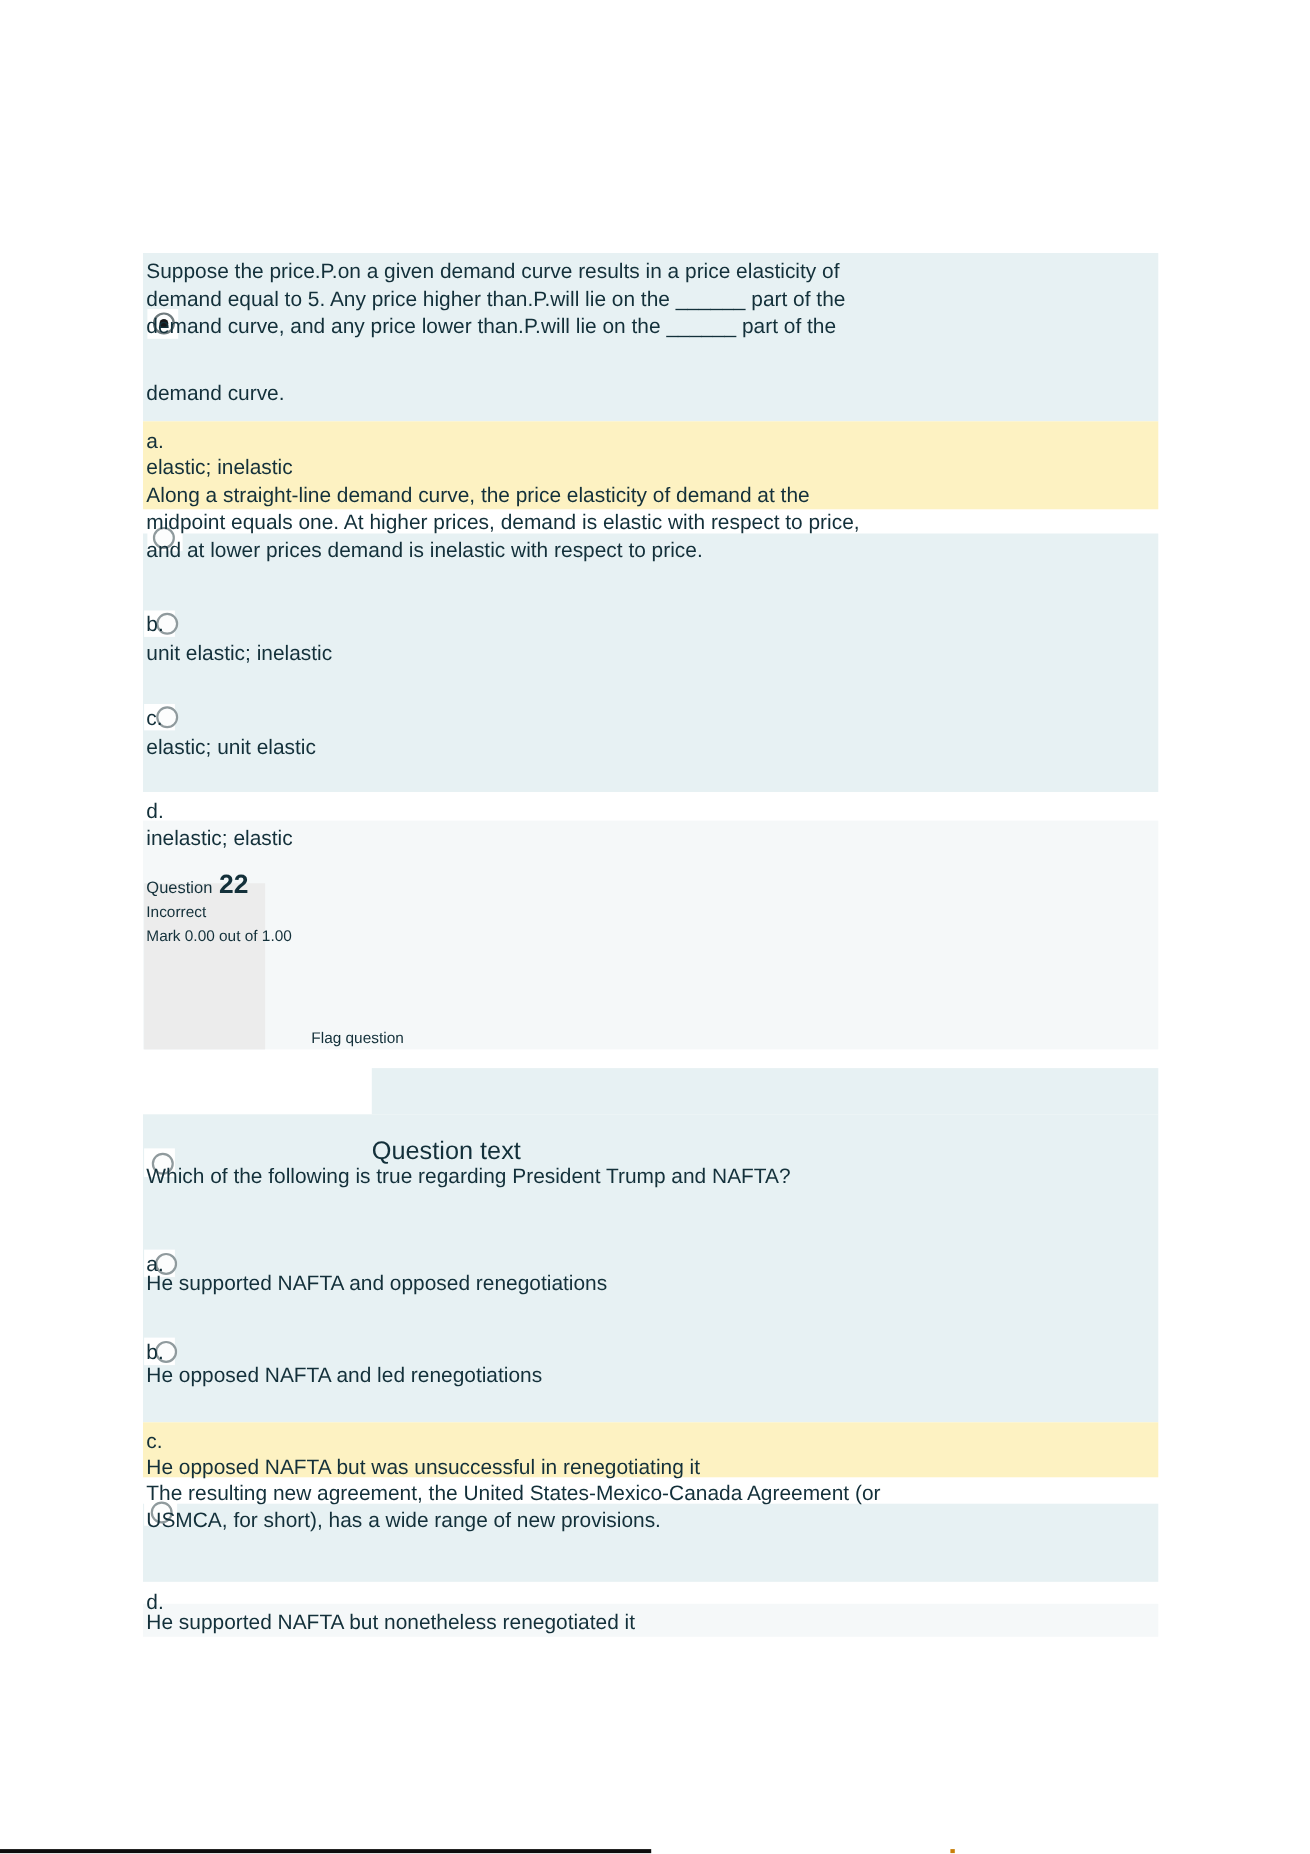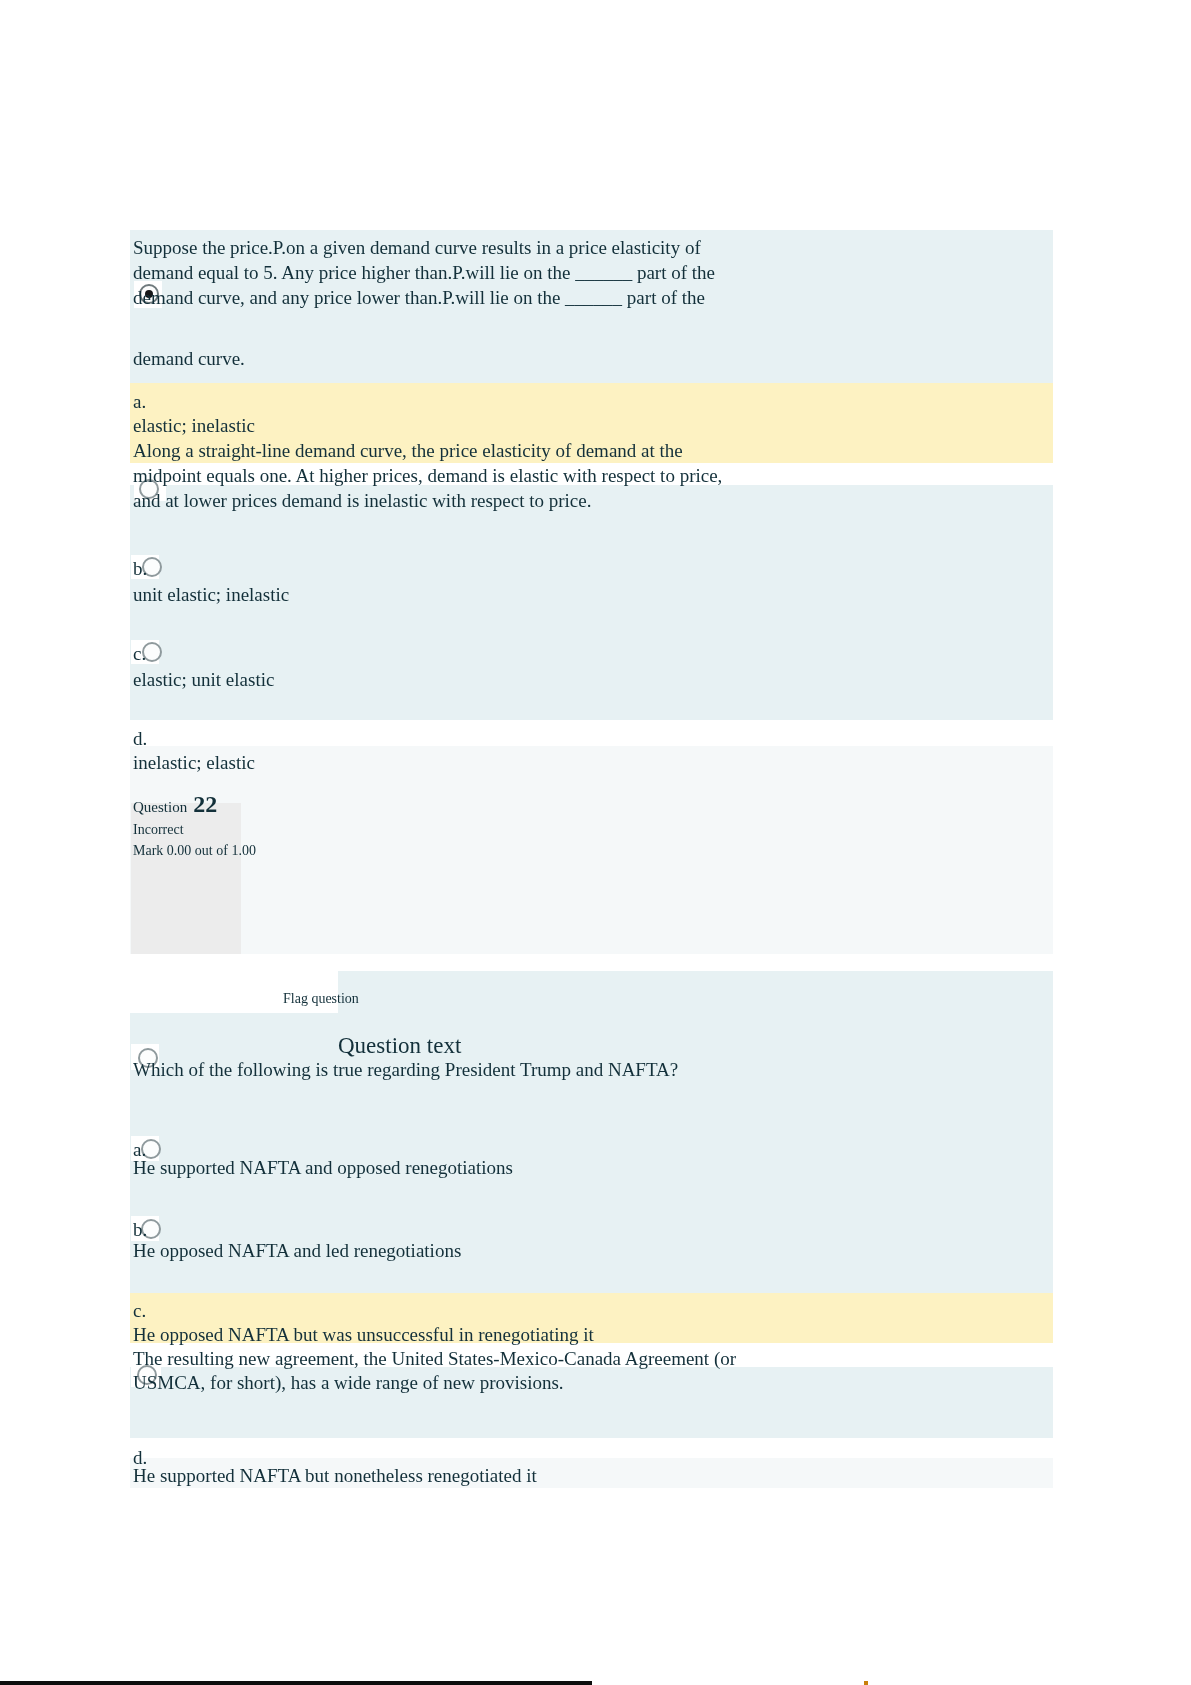--- a/index.html
+++ b/index.html
@@ -1,17 +1,17 @@
 <!DOCTYPE html>
 <html><head>
 <meta charset="utf-8">
 <style>
   html,body{margin:0;padding:0;background:#fff;}
   #page{position:relative;width:1191px;height:1685px;background:#ffffff;overflow:hidden;
-        font-family:Liberation Serif, serif;color:#13303a;}
+        font-family:Liberation Sans, sans-serif;color:#13303a;}
   .bg{position:absolute;z-index:1;}
   .chip{position:absolute;z-index:2;background:#ffffff;}
   .radio{position:absolute;z-index:3;width:16px;height:16px;border:2px solid #8f9a9d;
          border-radius:50%;background:#fcfdfd;box-sizing:content-box;}
   .radio.sel{border-color:#6f7a7d;}
   .radio.sel::after{content:"";position:absolute;left:4px;top:4px;width:8px;height:8px;
          border-radius:50%;background:#17181a;}
   .txt{position:absolute;z-index:4;font-size:19px;line-height:24px;white-space:nowrap;}
   .sm{position:absolute;z-index:4;font-size:14px;line-height:19px;white-space:nowrap;}
   .hdr{position:absolute;z-index:4;font-size:23px;line-height:28px;white-space:nowrap;}
@@ -72,21 +72,21 @@
   <div class="txt" style="left:133px;top:668px;">elastic; unit elastic</div>
   <div class="txt" style="left:133px;top:727px;">d.</div>
   <div class="txt" style="left:133px;top:751px;">inelastic; elastic</div>
 
   <div class="qinfo-line" style="left:133px;top:791px;">
     <span class="qlabel">Question</span>
     <span class="qnum">22</span>
   </div>
   <div class="sm" style="left:133px;top:820px;">Incorrect</div>
   <div class="sm" style="left:133px;top:841px;">Mark 0.00 out of 1.00</div>
-  <div class="sm" style="left:283px;top:989px;">Flag question</div>
+  <div class="sm" style="left:283px;top:934px;">Flag question</div>
 
   <div class="hdr" style="left:338px;top:1032px;">Question text</div>
   <div class="txt" style="left:133px;top:1058px;">Which of the following is true regarding President Trump and NAFTA?</div>
 
   <div class="txt" style="left:133px;top:1138px;">a.</div>
   <div class="txt" style="left:133px;top:1156px;">He supported NAFTA and opposed renegotiations</div>
   <div class="txt" style="left:133px;top:1218px;">b.</div>
   <div class="txt" style="left:133px;top:1239px;">He opposed NAFTA and led renegotiations</div>
   <div class="txt" style="left:133px;top:1299px;">c.</div>
   <div class="txt" style="left:133px;top:1323px;">He opposed NAFTA but was unsuccessful in renegotiating it</div>

